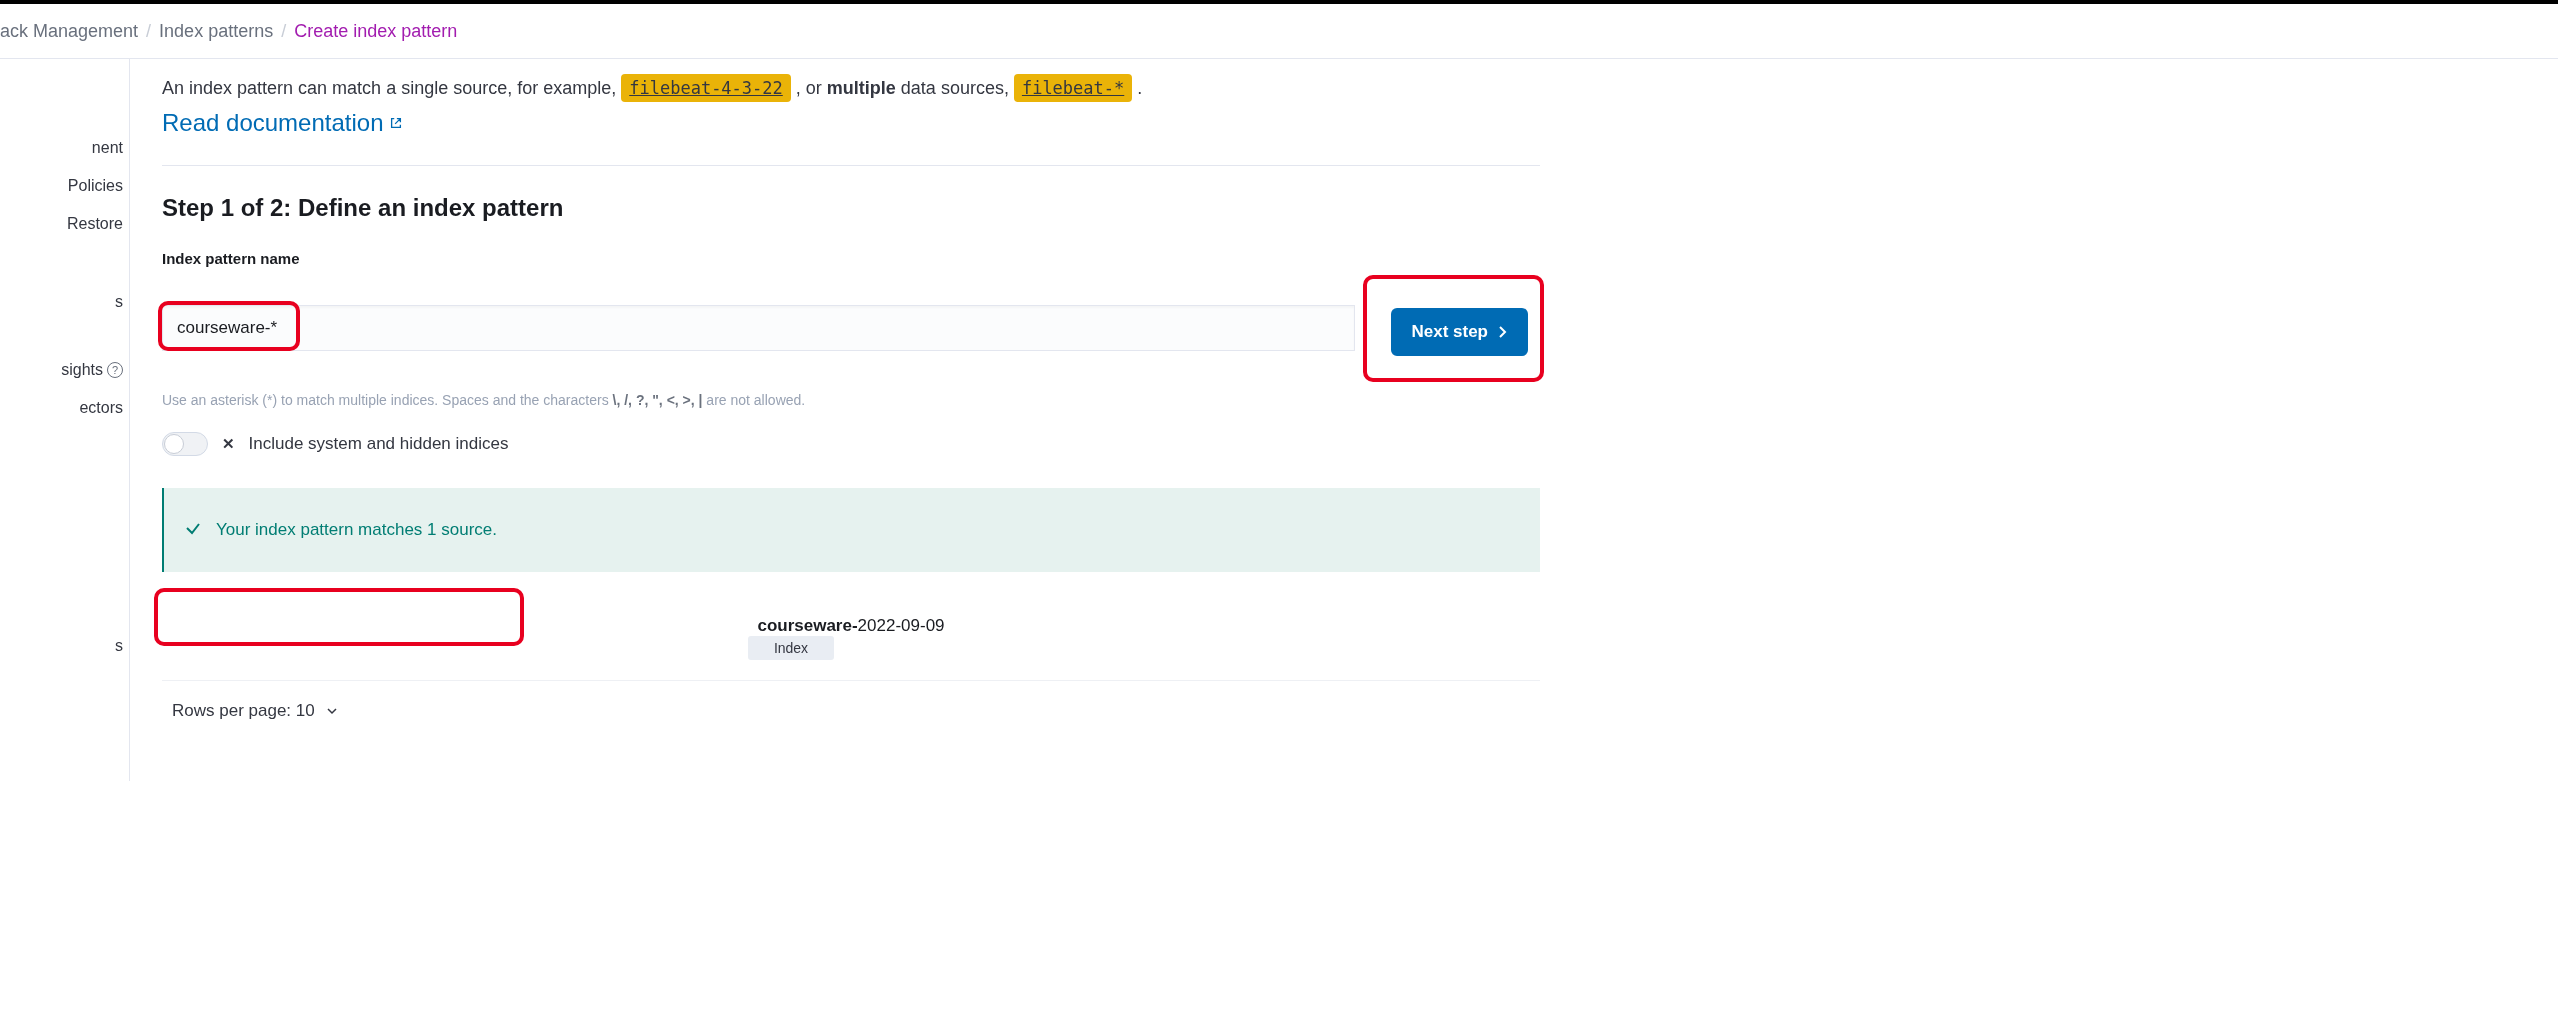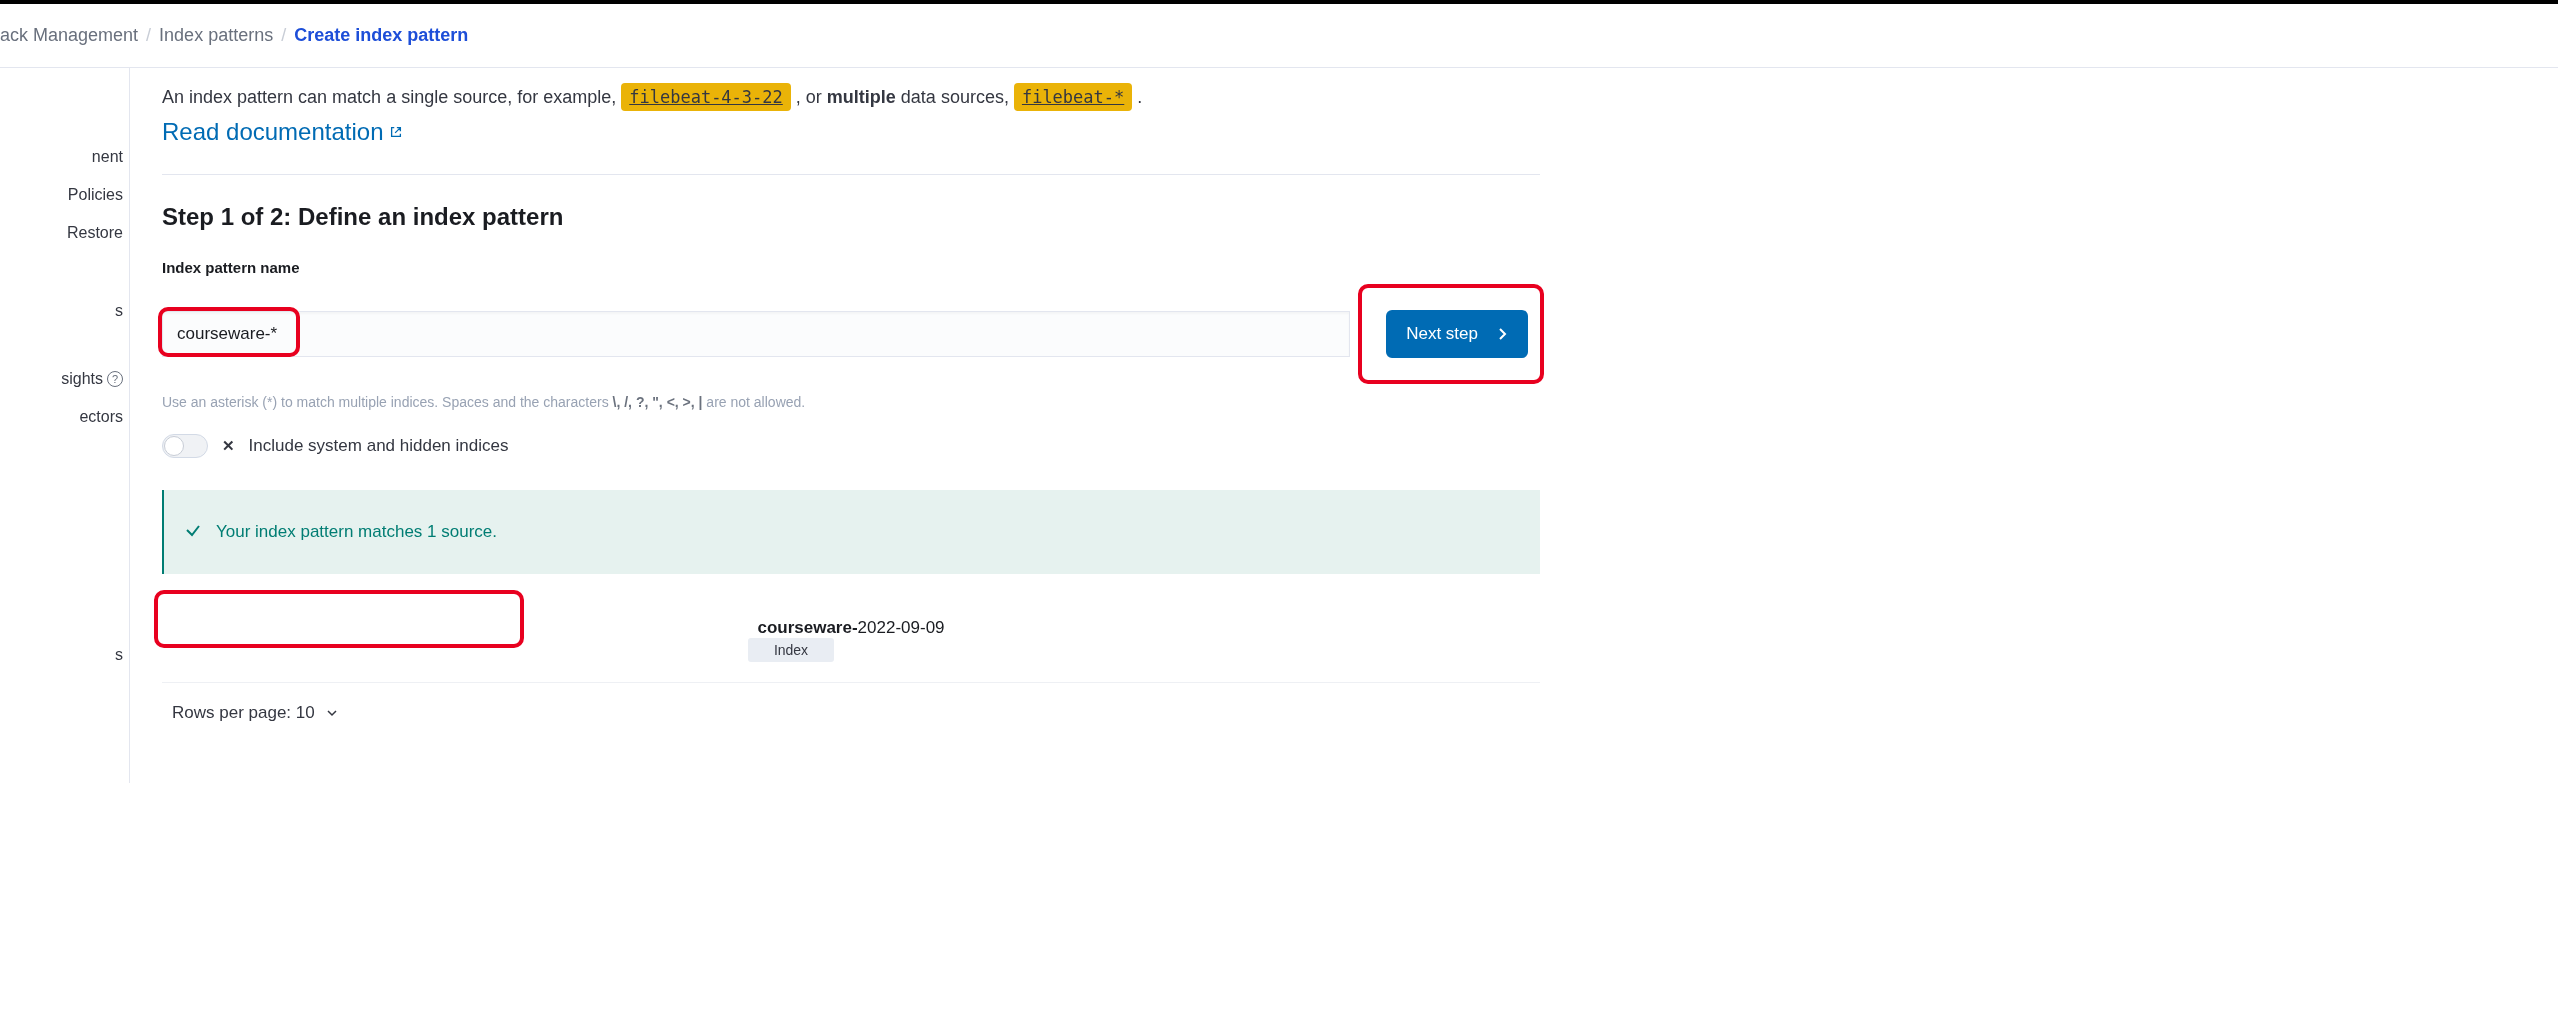--- a/index.html
+++ b/index.html
@@ -10,25 +10,25 @@
       font-size: 14px;
     }
     .top-border { height: 4px; background: #000; }
     .breadcrumb-bar {
       padding: 12px 0 12px 0;
       font-size: 18px;
       display: flex;
       align-items: center;
       gap: 8px;
       border-bottom: 1px solid #e3e6ef;
-      height: 64px;
+      height: 55px;
       text-align: right;
     }
     .breadcrumb-item { color: #69707d; }
-    .breadcrumb-item.current { color: #1d4ed8; font-weight: 700; }
+    .breadcrumb-item.current { color: #a21caf; font-weight: 400; }
     .breadcrumb-sep { color: #c8cdd6; }
     .layout { display: flex; }
     .sidebar {
       width: 130px;
       border-right: 1px solid #e3e6ef;
       min-height: 600px;
       padding-top: 70px;
       flex-shrink: 0;
     }
     .sidebar-item {
@@ -98,22 +98,23 @@
     .next-btn {
       background: #006bb4;
       color: #fff;
       border: none;
       padding: 14px 20px;
       font-size: 17px;
       border-radius: 6px;
       cursor: pointer;
       display: flex;
       align-items: center;
-      gap: 20px;
-      font-weight: 400;
+      gap: 10px;
+      font-weight: 700;
+      margin-top: 7px;
     }
     .hl-btn { top: 0; left: -16px; right: -4px; bottom: 0; }
     .help-text { font-size: 14px; color: #98a2b3; margin-top: 10px; }
     .help-text .bold-chars { font-weight: 700; color: #6a717d; }
     .toggle-row { display: flex; align-items: center; gap: 14px; margin-top: 24px; }
     .toggle-switch {
       width: 46px; height: 24px;
       background: #f0f2f5;
       border: 1px solid #d3dae6;
       border-radius: 14px;

